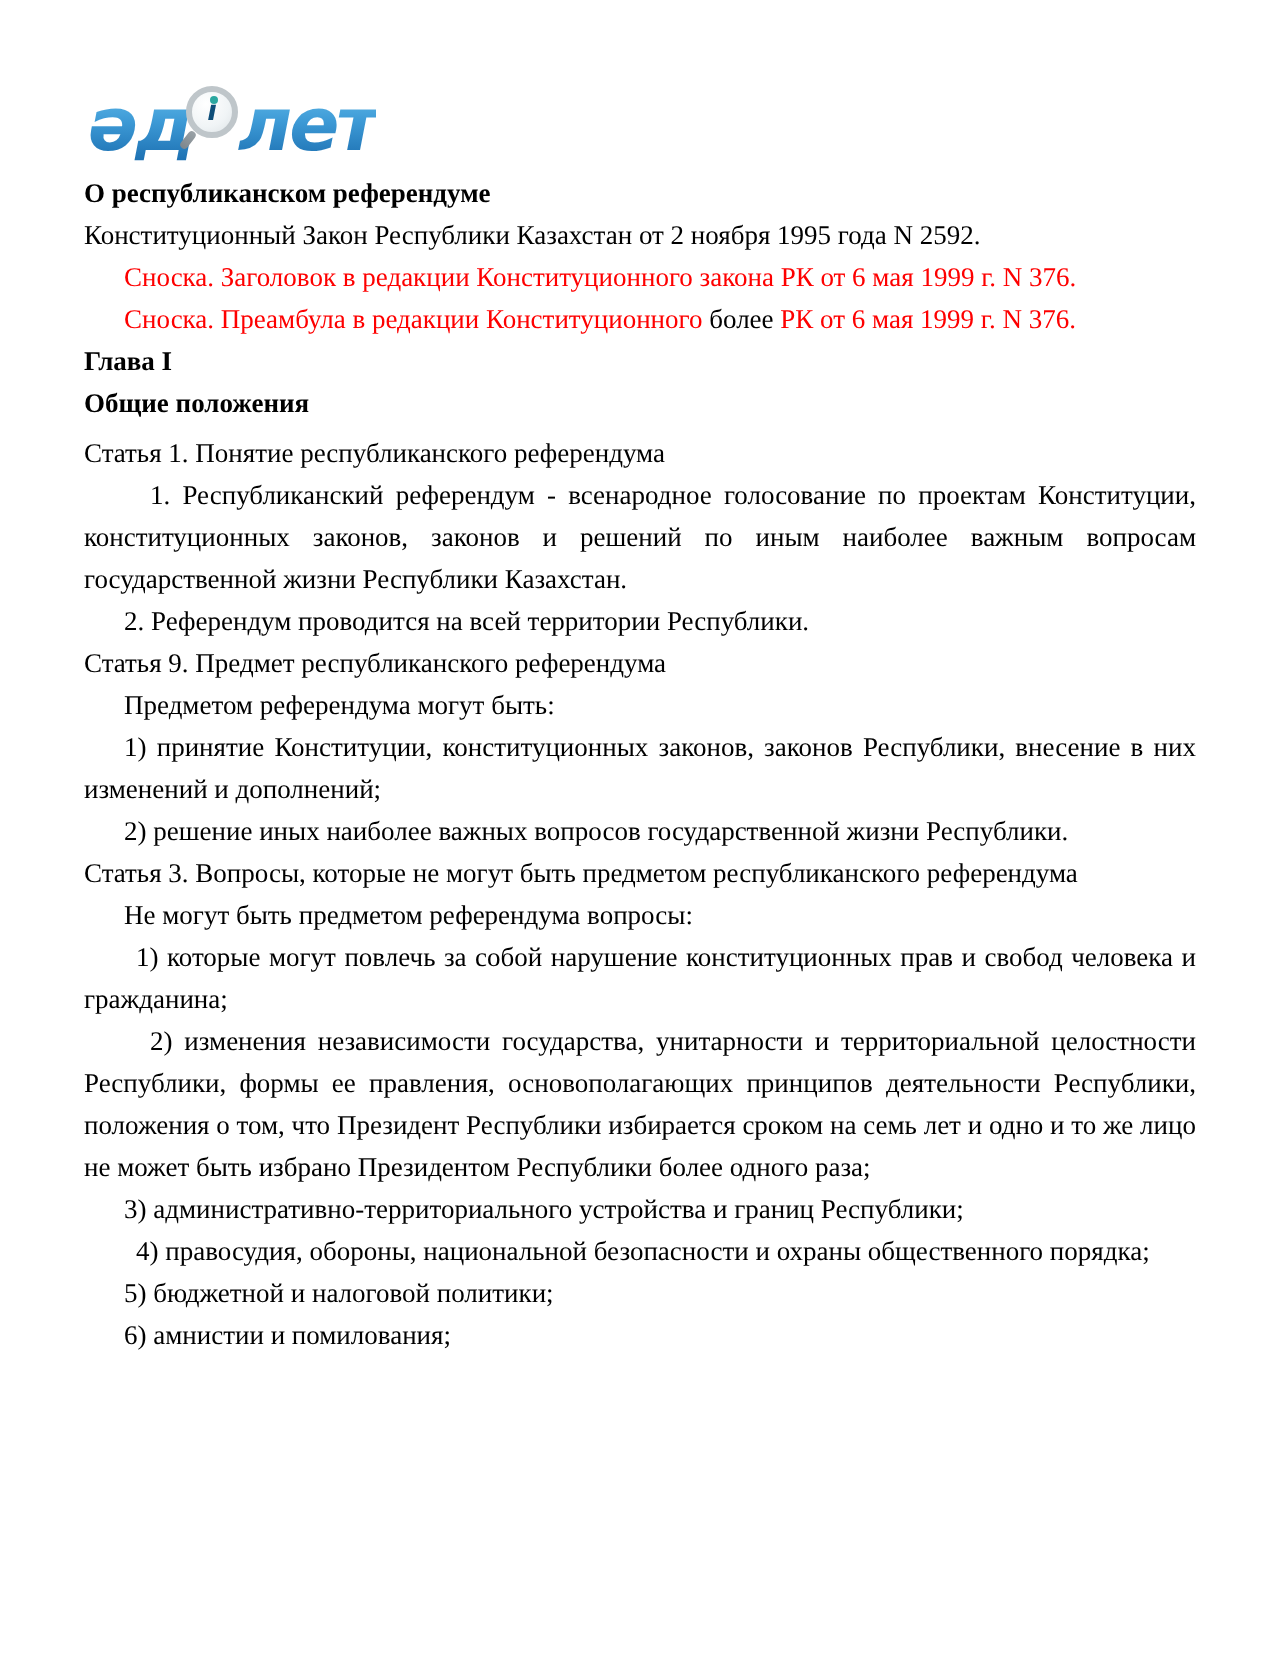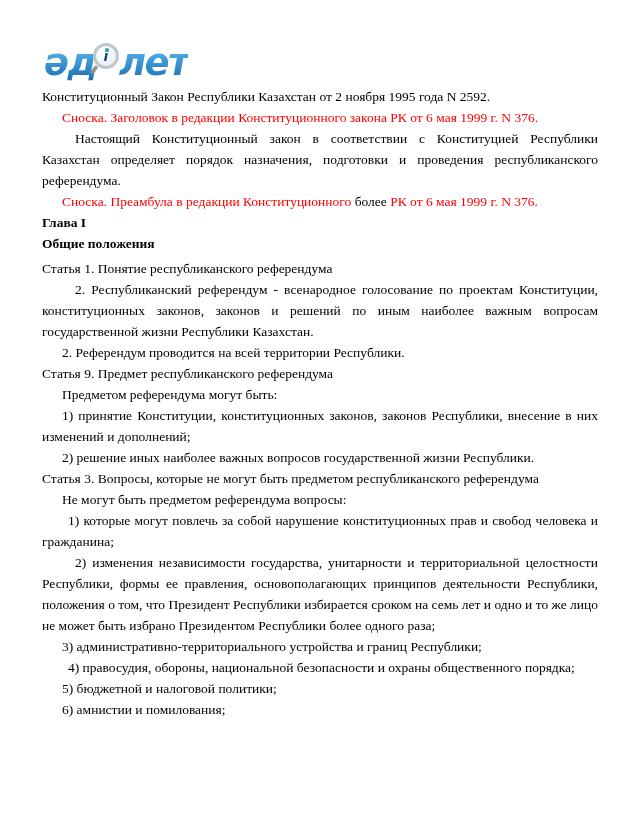--- a/index.html
+++ b/index.html
@@ -72,34 +72,34 @@
       <span class="mag">
         <span class="mag-idot"></span>
         <span class="mag-i">і</span>
         <span class="mag-handle"></span>
       </span>
       <span class="lg-txt">лет</span>
   </div>
 
   <div class="doc">
 
+    <p class="title">О республиканском референдуме</p>
 
     <p>Конституционный Закон Республики Казахстан от 2 ноября 1995 года N 2592.</p>
 
     <p class="note">Сноска. Заголовок в редакции Конституционного закона РК от 6 мая 1999 г. N 376.</p>
 
-    <p class="ind-lg">Настоящий Конституционный закон в соответствии с Конституцией Республики Казахстан определяет порядок назначения, подготовки и проведения республиканского референдума.</p>
 
     <p class="note"><span>Сноска. Преамбула в редакции Конституционного</span><span class="black"> более </span><span>РК от 6 мая 1999 г. N 376.</span></p>
 
     <p class="chapter">Глава I</p>
     <p class="chapter-sub">Общие положения</p>
 
     <p class="heading art1">Статья 1. Понятие республиканского референдума</p>
-    <p class="ind-lg">2. Республиканский референдум - всенародное голосование по проектам Конституции, конституционных законов, законов и решений по иным наиболее важным вопросам государственной жизни Республики Казахстан.</p>
+    <p class="ind-lg">1. Республиканский референдум - всенародное голосование по проектам Конституции, конституционных законов, законов и решений по иным наиболее важным вопросам государственной жизни Республики Казахстан.</p>
     <p class="ind">2. Референдум проводится на всей территории Республики.</p>
 
     <p class="heading">Статья 9. Предмет республиканского референдума</p>
     <p class="ind">Предметом референдума могут быть:</p>
     <p class="ind">1) принятие Конституции, конституционных законов, законов Республики, внесение в них изменений и дополнений;</p>
     <p class="ind">2) решение иных наиболее важных вопросов государственной жизни Республики.</p>
 
     <p class="heading">Статья 3. Вопросы, которые не могут быть предметом республиканского референдума</p>
     <p class="ind">Не могут быть предметом референдума вопросы:</p>
     <p class="ind-md">1) которые могут повлечь за собой нарушение конституционных прав и свобод человека и гражданина;</p>

